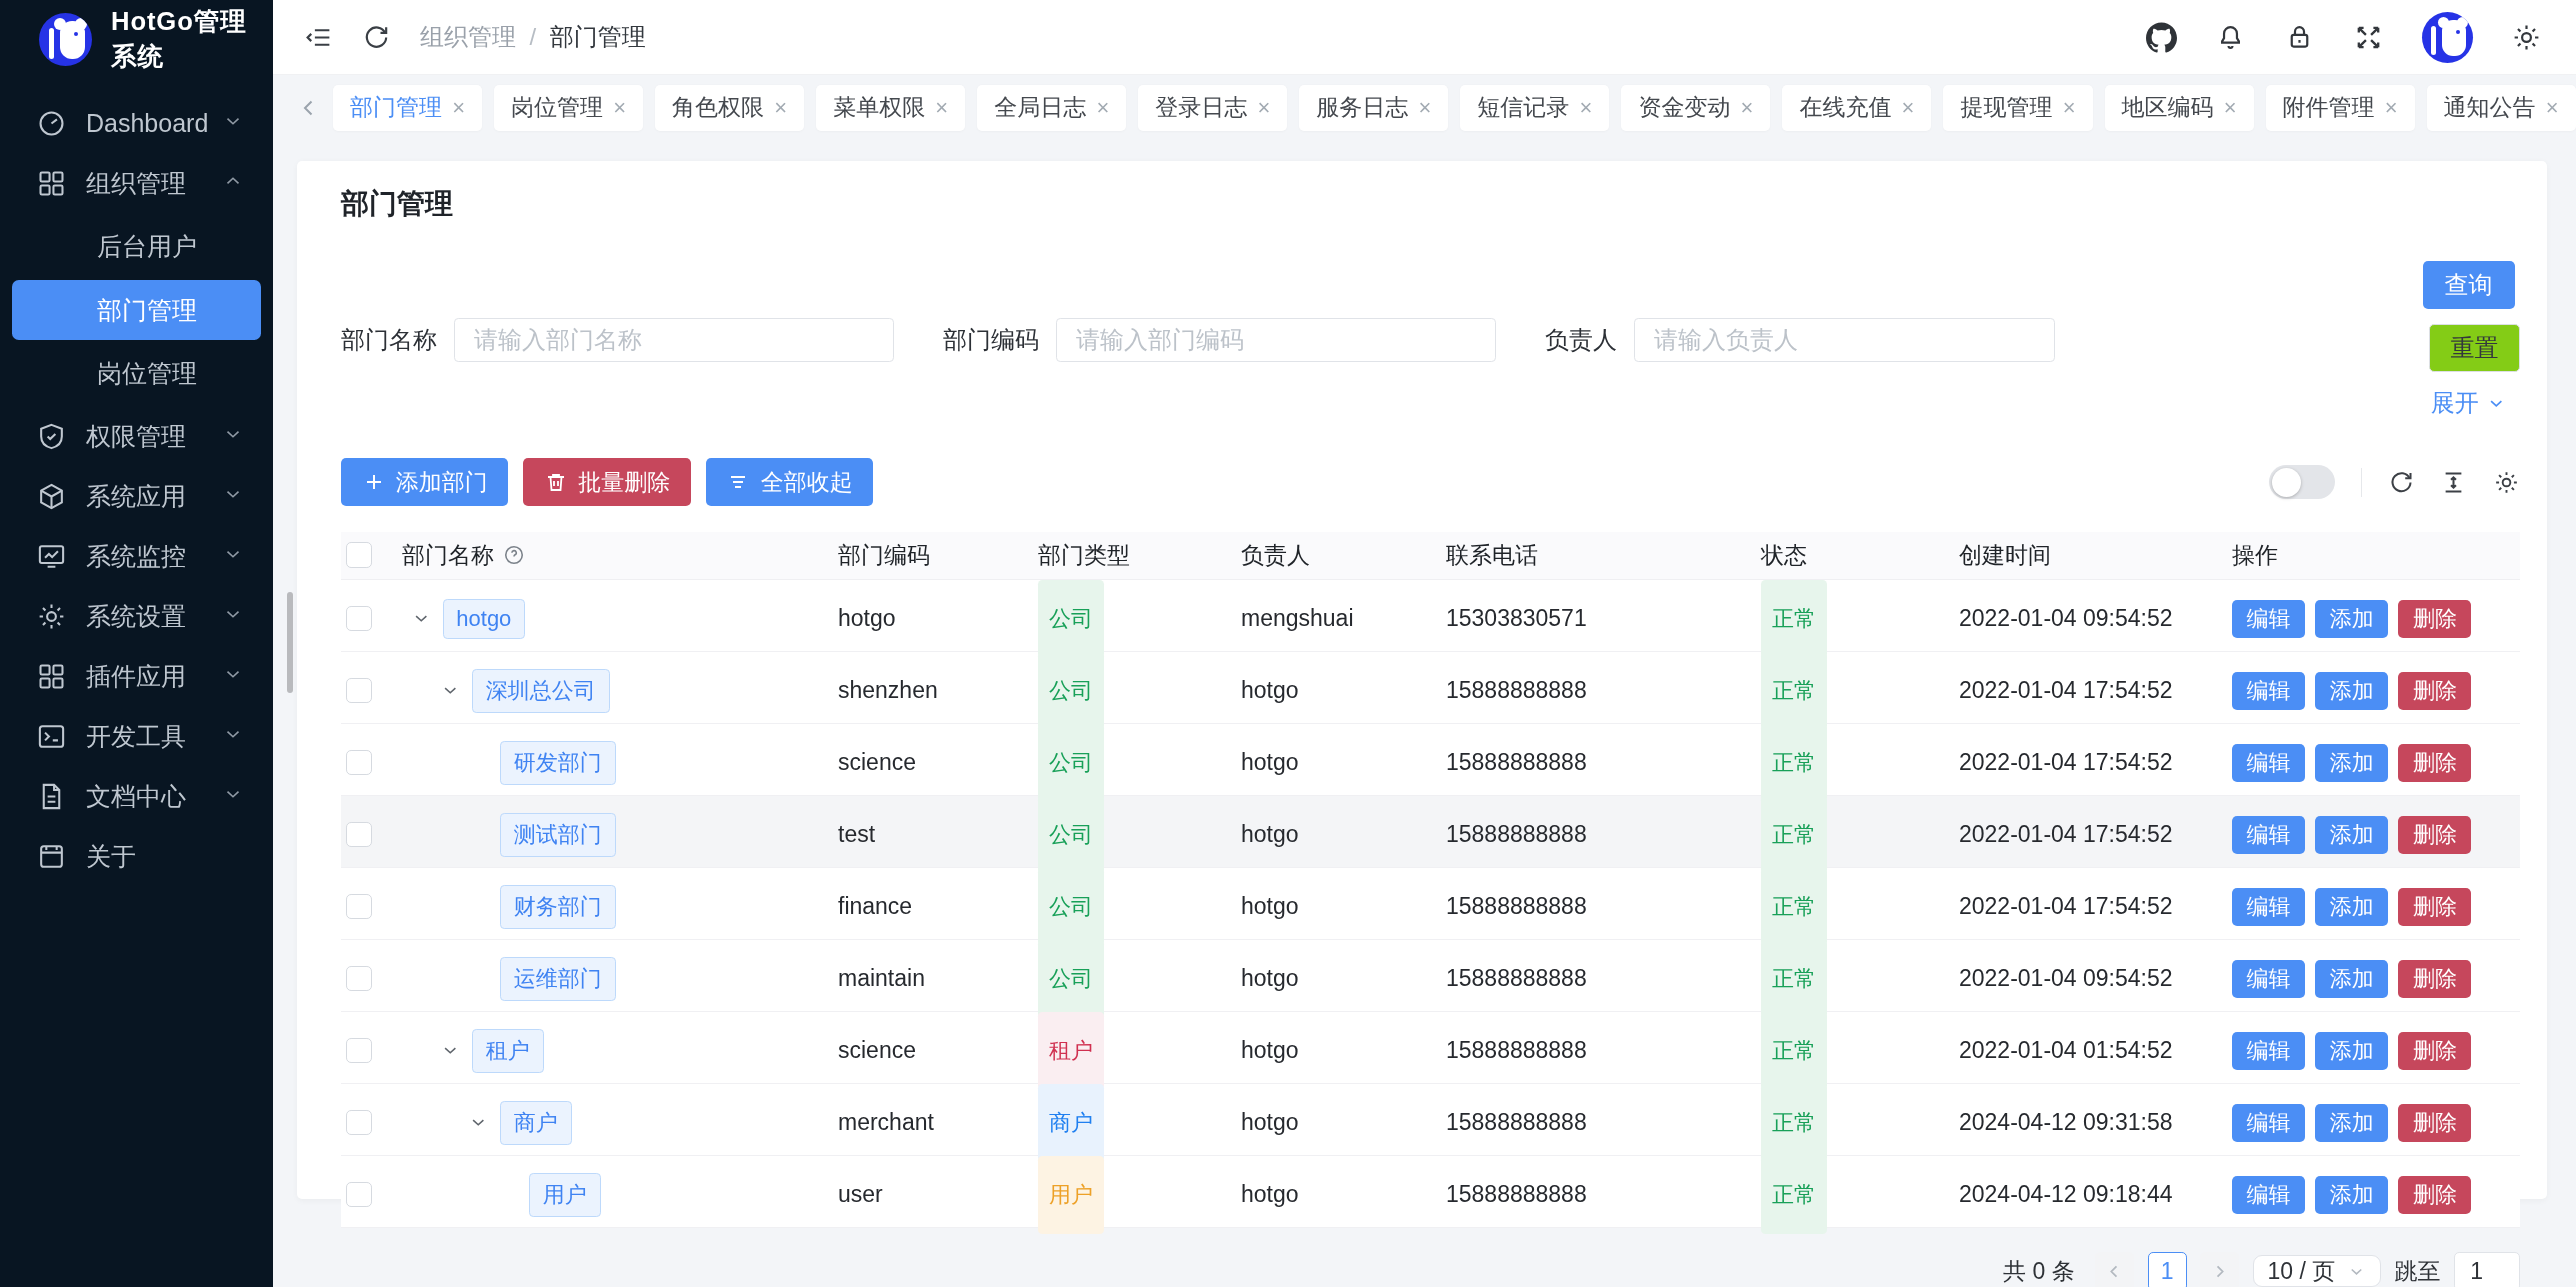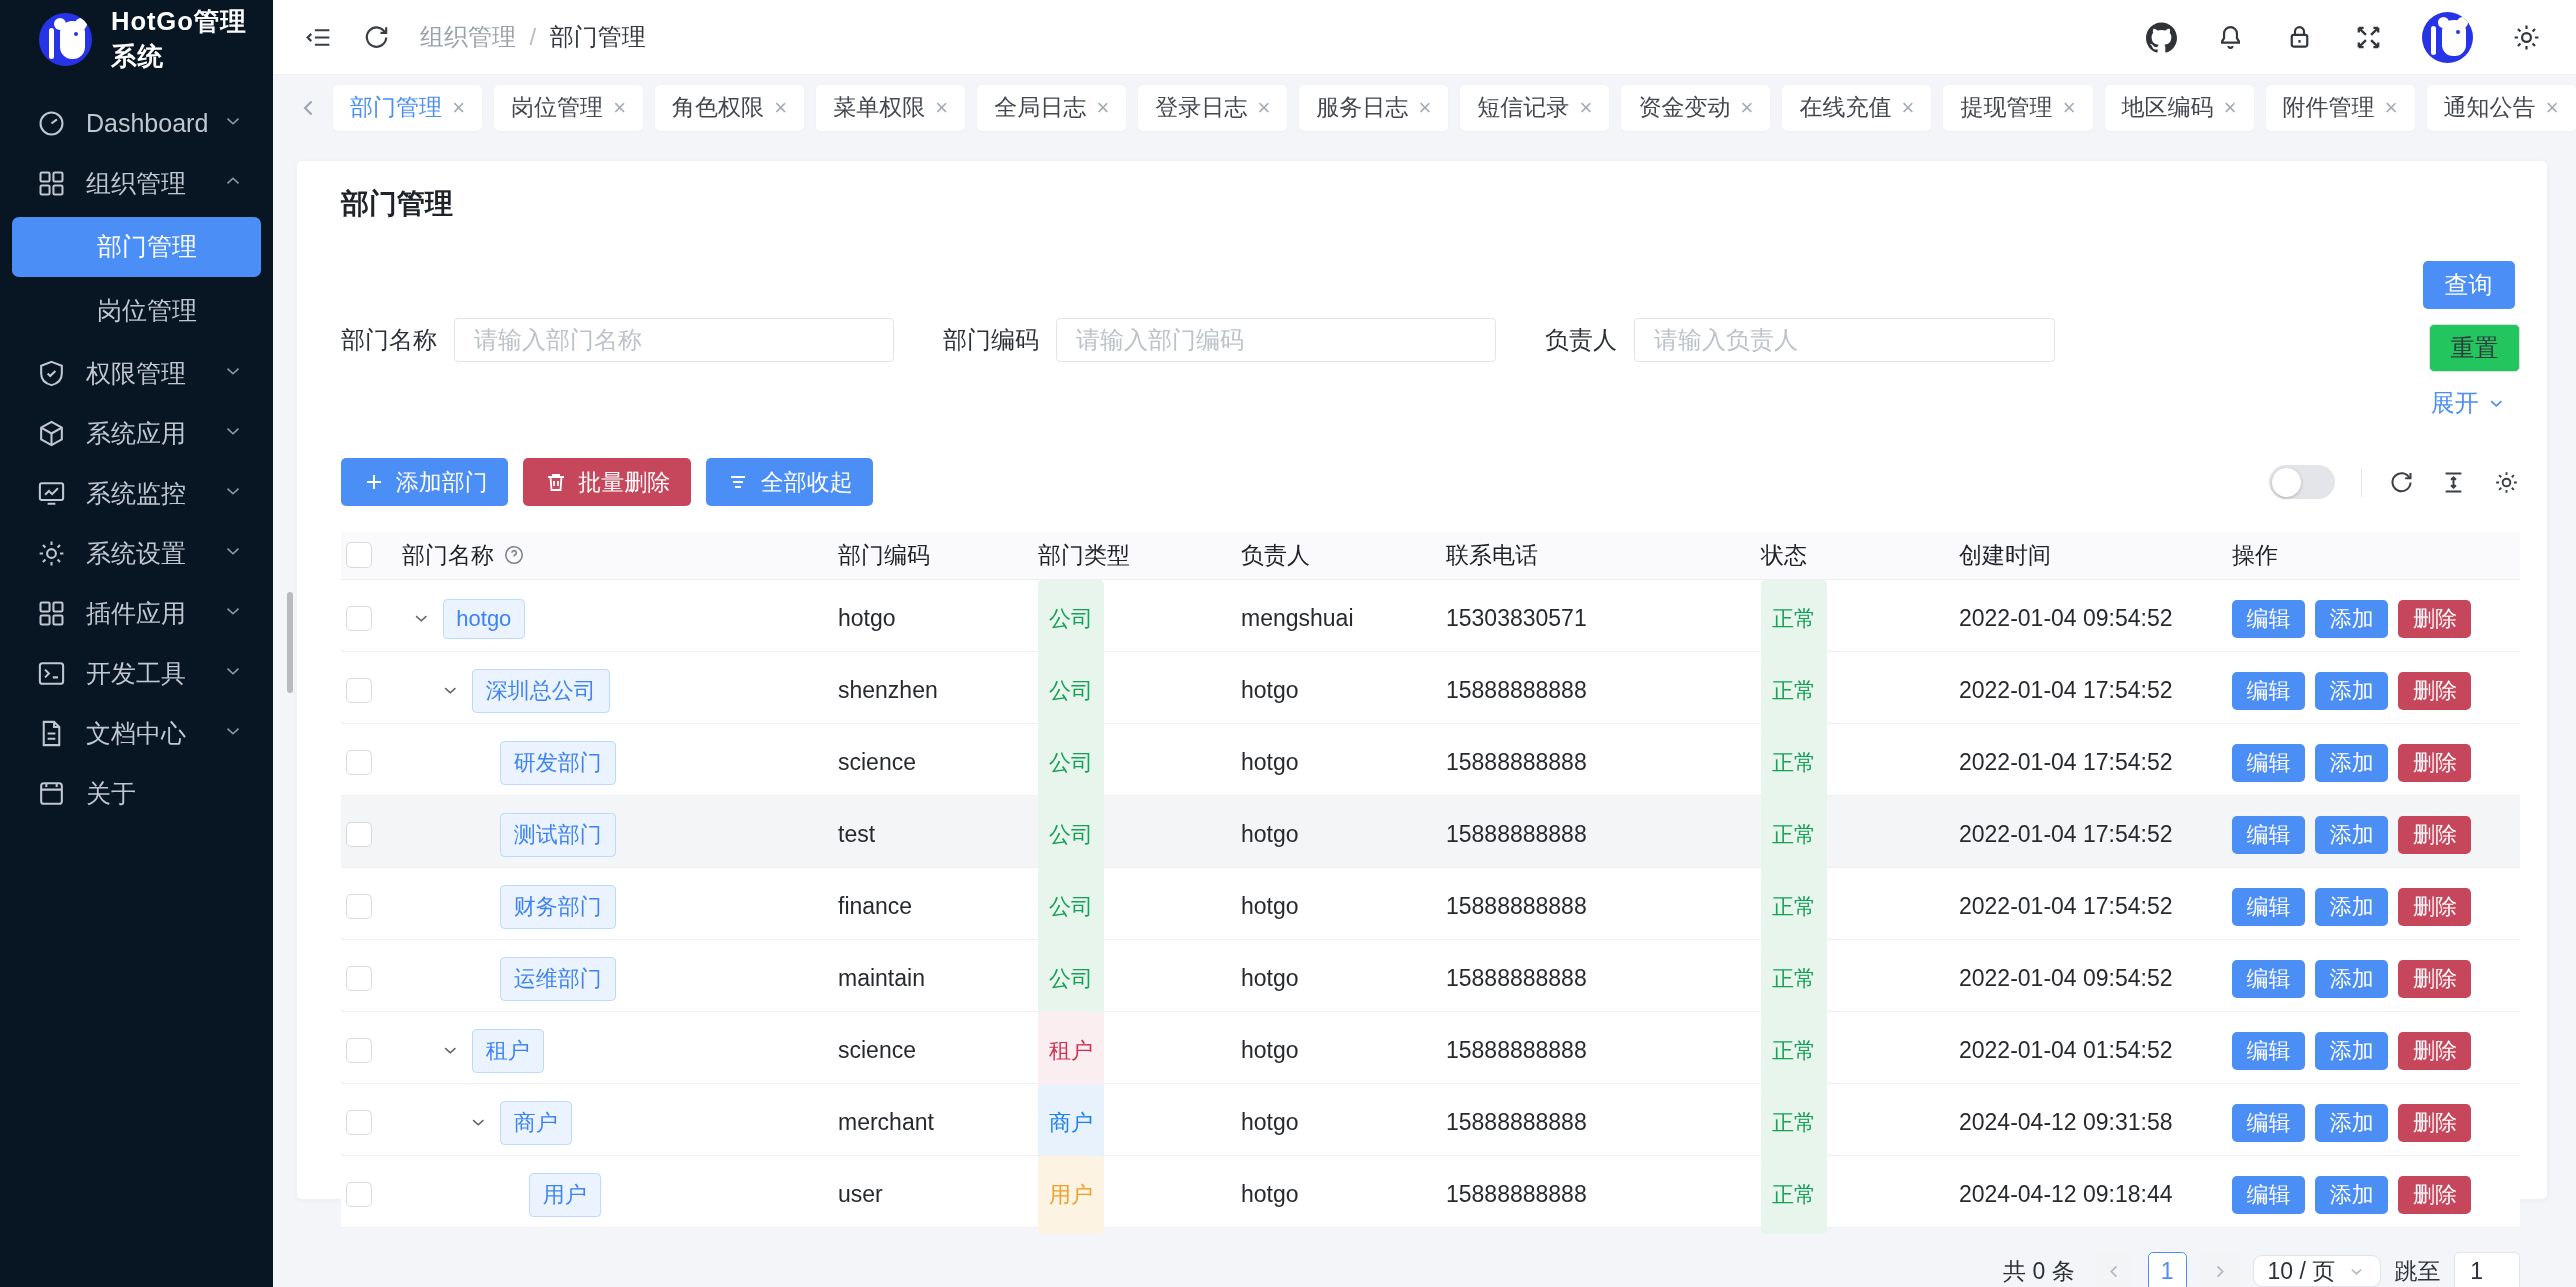--- a/index.html
+++ b/index.html
@@ -64,21 +64,21 @@
   
   .search-row { margin-top:38px; display:flex; align-items:center; }
   .field { display:flex; align-items:center; margin-right:49px; }
   .field-label { font-size:24px; color:#2c3036; margin-right:17px; white-space:nowrap; }
   .field input { width:440px; height:44px; border:0.9px solid #e0e3e8; border-radius:4.3px; font-size:24px; padding:0 19px; color:#33373d; outline:none; font-family:inherit; }
   .field input::placeholder { color:#bcc2c9; }
   .field.f3 input { width:421px; }
   .search-actions { margin-left:auto; display:flex; align-items:center; gap:15.3px;flex-direction:column; }
   .btn { border:none; border-radius:5.1px; cursor:pointer; font-family:inherit; }
   .btn-query { background:#4b8ef5; color:#fff; font-size:24px; height:48px; padding:0 22px; }
-  .btn-reset { background:#22c55e; color:#33373d; font-size:24px; height:48px; padding:0 20.5px; border:0.9px solid #dcdfe4;margin-left:12px; }
+  .btn-reset { background:#84cc16; color:#33373d; font-size:24px; height:48px; padding:0 20.5px; border:0.9px solid #dcdfe4;margin-left:12px; }
   .expand-link { color:#4b8ef5; font-size:24px; display:flex; align-items:center; gap:6.8px; cursor:pointer; white-space:nowrap; }
   .expand-link svg { width:20.5px; height:20.5px; stroke:#4b8ef5; }
 
   
   .toolbar { margin-top:39px; display:flex; align-items:center; }
   .toolbar .btn-action { height:48px; padding:0 20.5px; font-size:23px; color:#fff; display:inline-flex; align-items:center; gap:10.2px; margin-right:15.3px; }
   .btn-blue { background:#4b8ef5; }
   .btn-red { background:#c6475c; }
   .btn-action svg { width:24px; height:24px; stroke:#fff; }
   .toolbar-right { margin-left:auto; display:flex; align-items:center; gap:25.6px; }
@@ -160,20 +160,21 @@
               <rect x="13.5" y="3.5" width="7" height="7" rx="1"></rect>
               <rect x="3.5" y="13.5" width="7" height="7" rx="1"></rect>
               <rect x="13.5" y="13.5" width="7" height="7" rx="1"></rect>
             </svg>
           </span>
         <span class="mi-label">组织管理</span>
         <span class="mi-chevron"><svg viewBox="0 0 24 24" fill="none" stroke-width="1.8">
               <path d="M6 9.5l6 5.5 6-5.5"></path>
             </svg></span>
       </div>
+      <div class="submenu-item">后台用户</div>
       <div class="submenu-item active">部门管理</div>
       <div class="submenu-item">岗位管理</div>
       <div class="menu-item">
         <span class="mi-icon">
             <svg viewBox="0 0 24 24" fill="none" stroke-width="1.6">
               <path d="M12 3l8 3v6c0 4.8-3.4 7.8-8 9-4.6-1.2-8-4.2-8-9V6z"></path>
               <path d="M9 12l2 2 4-4"></path>
             </svg>
           </span>
         <span class="mi-label">权限管理</span>

